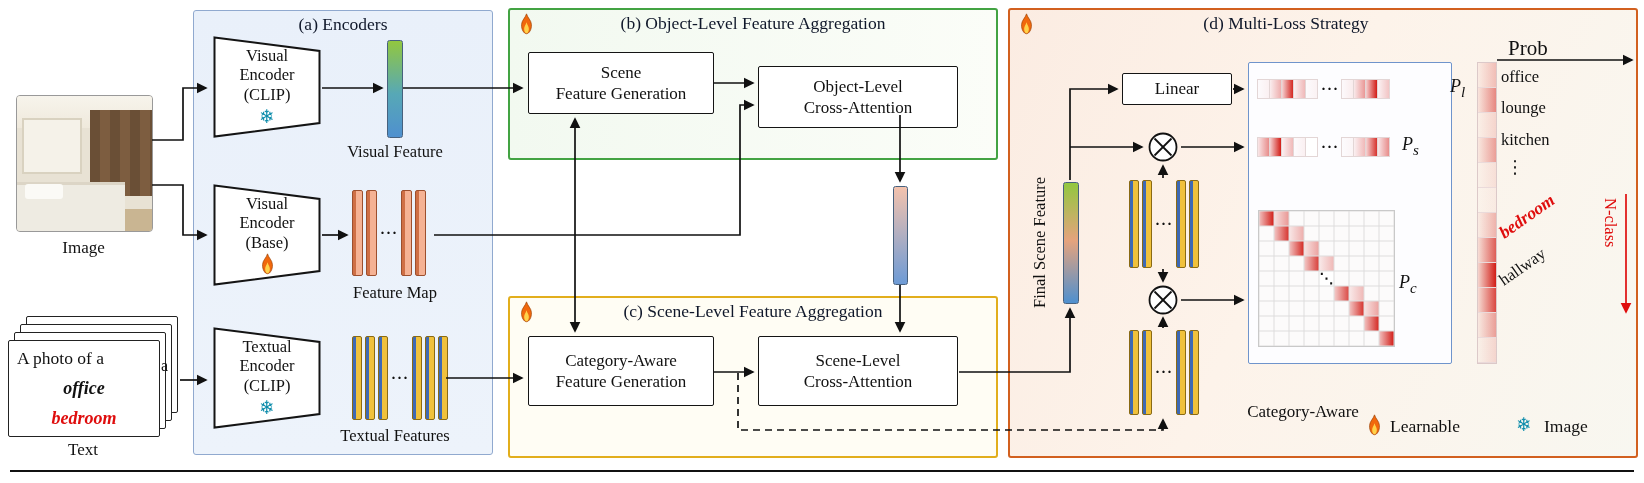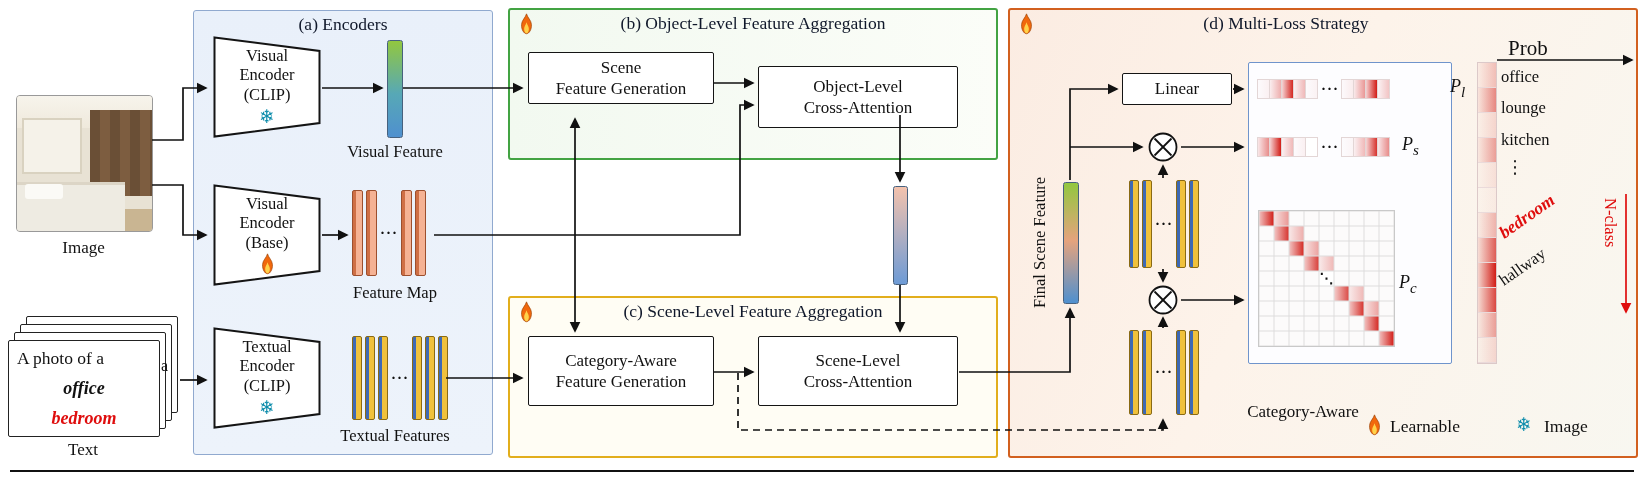--- a/index.html
+++ b/index.html
@@ -156,21 +156,21 @@
     </div>
   <div class="lbl" style="left:330px;top:426px;width:130px">Textual Features</div>
 
   <div class="panel" id="panel-b" style="left:508px;top:8px;width:490px;height:152px"></div>
   <span class="flame-corner" style="left:518px;top:13px"><svg viewBox="0 0 20 26" width="100%" height="100%">
         <path d="M10 1 C11.5 6 15.5 8.5 15.8 13.5 C16.3 19.5 13 24.5 10 24.5 C7 24.5 3.7 19.5 4.2 13.5 C4.5 8.5 8.5 6 10 1 Z" fill="#f1680d" stroke="#9a4206" stroke-width="0.8"></path>
         <path d="M10 11 C11 14.5 12.8 15.5 12.8 19 C12.8 22.3 11.2 24 10 24 C8.8 24 7.2 22.3 7.2 19 C7.2 15.5 9 14.5 10 11 Z" fill="#ffd24a"></path>
       </svg></span>
   <div class="ptitle" style="left:508px;top:13px;width:490px">(b) Object-Level Feature Aggregation</div>
 
-  <div class="wbox" style="left:528px;top:52px;width:186px;height:52px">
+  <div class="wbox" style="left:528px;top:52px;width:186px;height:62px">
     <span>Scene</span>
     <span>Feature Generation</span>
   </div>
   <div class="wbox" style="left:758px;top:66px;width:200px;height:62px">
     <span>Object-Level</span>
     <span>Cross-Attention</span>
   </div>
 
   <div class="vbar" style="left:893px;top:186px;width:13px;height:97px;background:linear-gradient(180deg,#f3c2ad,#6d9bd6)"></div>
 

